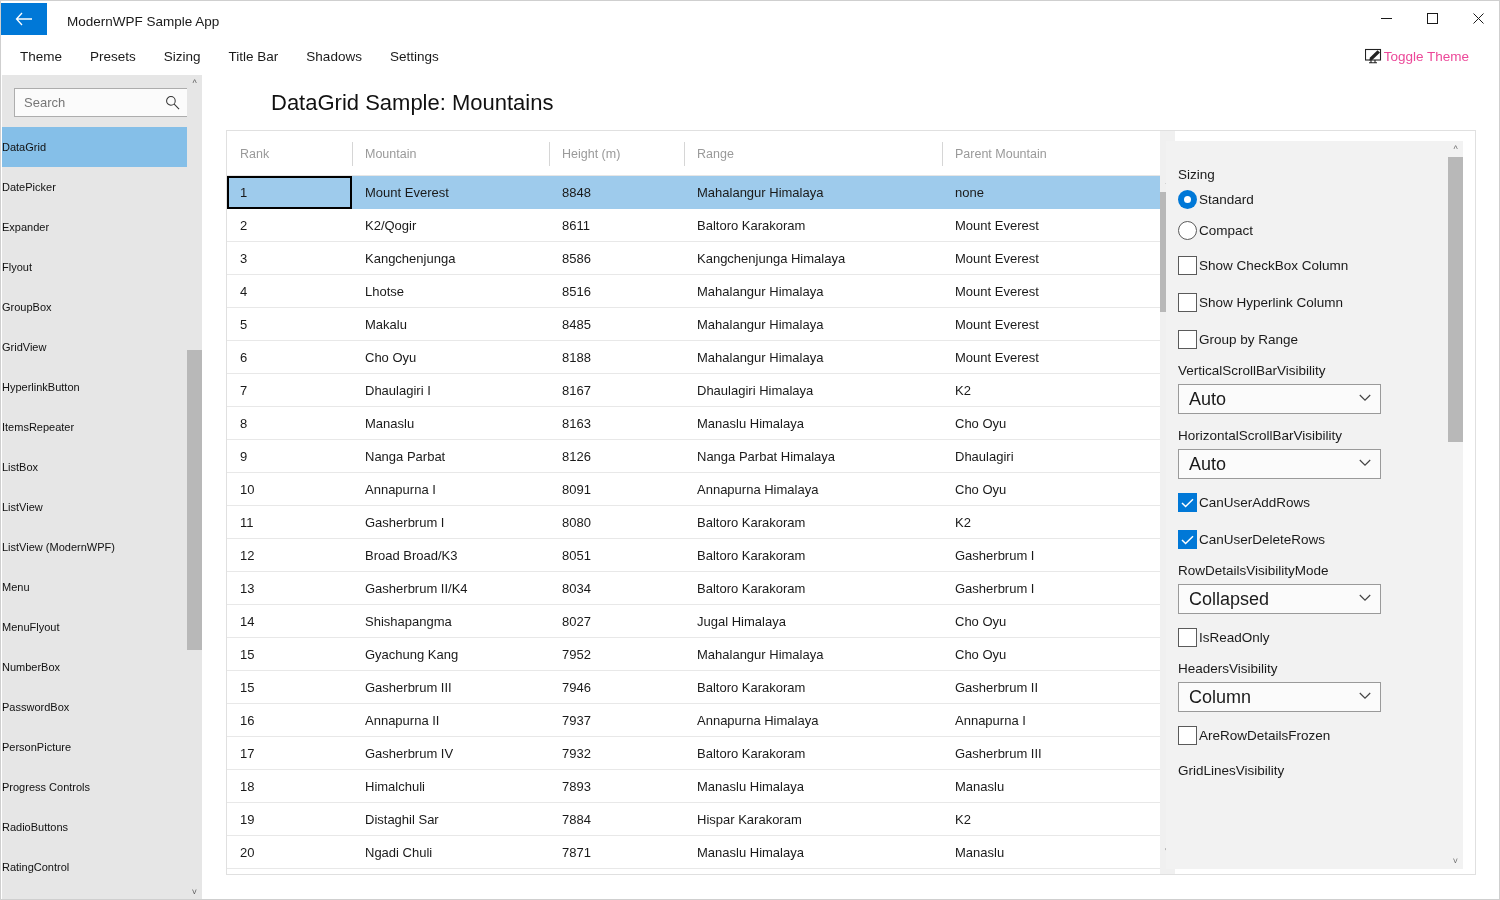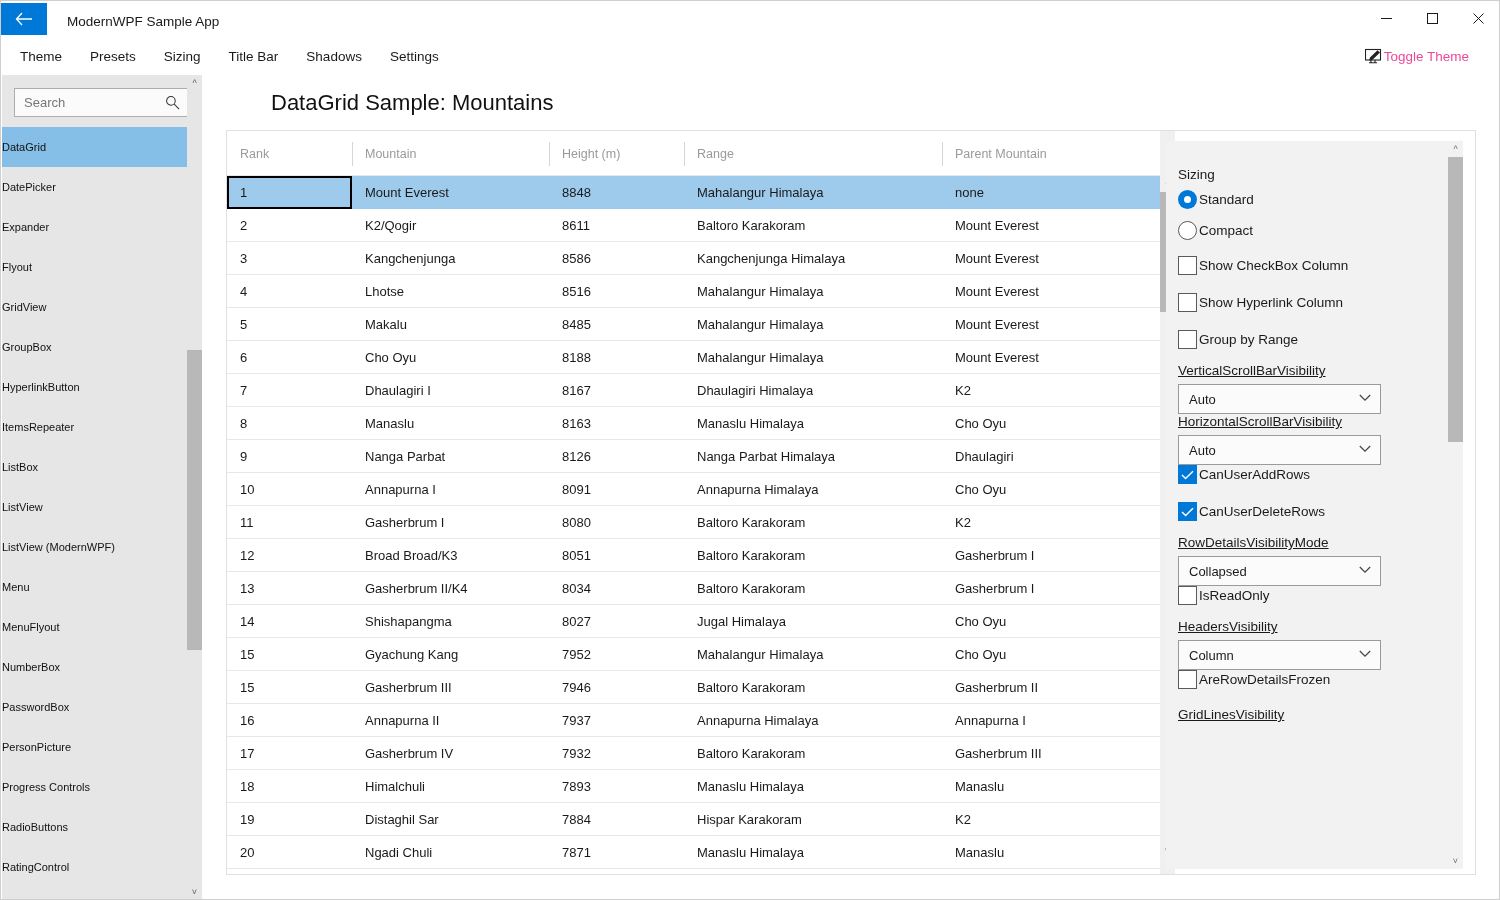--- a/index.html
+++ b/index.html
@@ -180,21 +180,21 @@
 
   
   #options {
     position: absolute; left: 1165px; top: 140px;
     width: 297px; height: 728px;
     background: #f2f2f2;
     overflow: hidden;
   }
   #opt-inner { padding: 26px 16px 10px 12px; position: relative; }
   .opt-label {
-    font-size: 13.5px; color: #1a1a1a; margin: 0 0 6px 0; text-decoration: underline;
+    font-size: 13.5px; color: #1a1a1a; margin: 0 0 6px 0;
   }
   .opt-group-label { font-size: 13.5px; color: #1a1a1a; margin-bottom: 8px; }
   .radio-row, .check-row {
     display: flex; align-items: center; gap: 2px;
     margin-bottom: 12px; cursor: pointer;
   }
   .radio {
     width: 19px; height: 19px; border-radius: 50%;
     border: 1px solid #5a5a5a; background: #fff;
     display: flex; align-items: center; justify-content: center;
@@ -208,22 +208,22 @@
     width: 19px; height: 19px; border: 1px solid #5a5a5a; background: #fff;
     flex: 0 0 19px; display: flex; align-items: center; justify-content: center;
   }
   .checkbox.checked { background: #0078d7; border-color: #0078d7; }
   .checkbox.checked svg { display: block; }
   .ctl-text { font-size: 13.5px; color: #1a1a1a; }
   .combo {
     position: relative;
     height: 30px; background: #fbfbfb; border: 1px solid #9a9a9a;
     display: flex; align-items: center;
-    padding-left: 10px; font-size: 13px; color: #1a1a1a;
-    width: 203px; cursor: pointer;
+    padding-left: 10px; font-size: 18px; color: #1a1a1a;
+    width: 203px; margin-bottom: 14px; cursor: pointer;
   }
   .combo .chev {
     position: absolute; right: 9px; top: 9px; color: #444;
   }
   .opt-spacer { height: 4px; }
   
   #opt-scroll {
     position: absolute; right: 0; top: 0; width: 15px; height: 728px;
     background: #f2f2f2;
   }
@@ -295,24 +295,24 @@
         <div class="nav-item">
           <span>DatePicker</span>
         </div>
         <div class="nav-item">
           <span>Expander</span>
         </div>
         <div class="nav-item">
           <span>Flyout</span>
         </div>
         <div class="nav-item">
+          <span>GroupBox</span>
+        </div>
+        <div class="nav-item">
           <span>GridView</span>
-        </div>
-        <div class="nav-item">
-          <span>GroupBox</span>
         </div>
         <div class="nav-item">
           <span>HyperlinkButton</span>
         </div>
         <div class="nav-item">
           <span>ItemsRepeater</span>
         </div>
         <div class="nav-item">
           <span>ListBox</span>
         </div>

